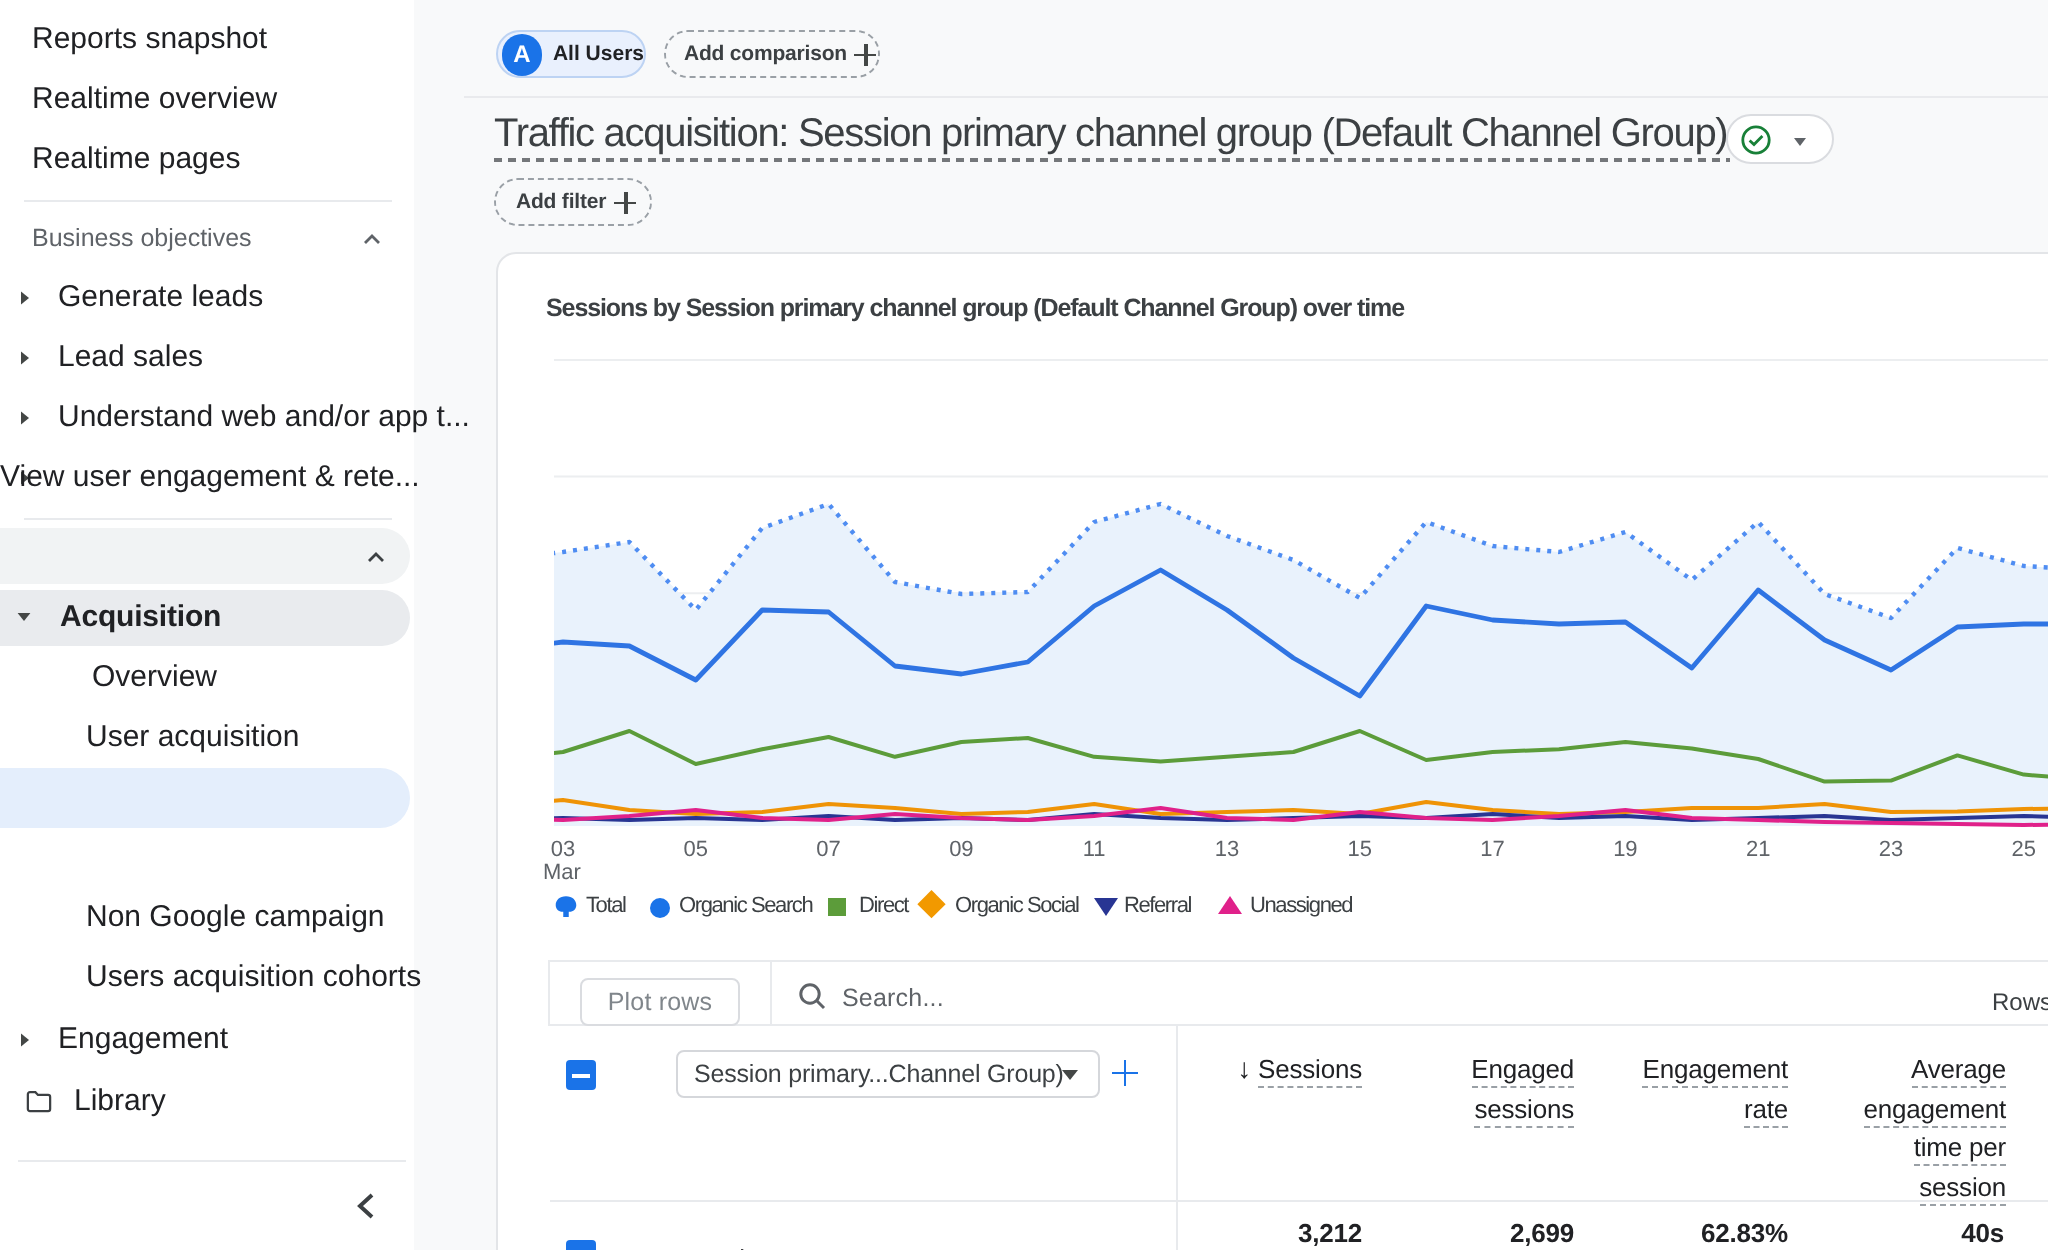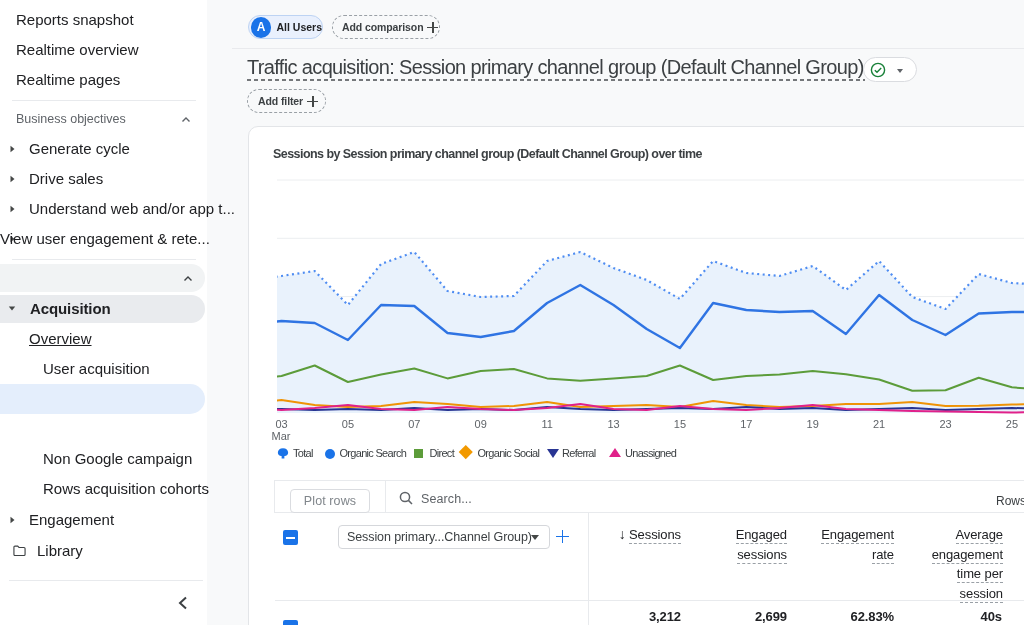--- a/index.html
+++ b/index.html
@@ -76,42 +76,42 @@
   <div class="nav-item" style="top:35px; padding-left:16px;">Realtime overview</div>
   <div class="nav-item" style="top:65px; padding-left:16px;">Realtime pages</div>
   <div class="divider" style="top:100px;"></div>
   <div class="nav-item nav-head" style="top:104px; padding-left:16px;">Business objectives</div>
   <div class="chev-up" style="left:181px; top:115px;">
       <svg width="10" height="10" viewBox="0 0 10 10">
         <path d="M1.5 6.5 L5 3 L8.5 6.5" stroke="#5f6368" stroke-width="1.4" fill="none"></path>
       </svg>
     </div>
   <div class="tri-r" style="left:10px; top:145px; transform:scale(0.8);"></div>
-  <div class="nav-item" style="top:134px; padding-left:29px;">Generate cycle</div>
+  <div class="nav-item" style="top:134px; padding-left:29px;">Generate leads</div>
   <div class="tri-r" style="left:10px; top:175px; transform:scale(0.8);"></div>
-  <div class="nav-item" style="top:164px; padding-left:29px;">Drive sales</div>
+  <div class="nav-item" style="top:164px; padding-left:29px;">Lead sales</div>
   <div class="tri-r" style="left:10px; top:205px; transform:scale(0.8);"></div>
   <div class="nav-item" style="top:194px; padding-left:29px;">Understand web and/or app t...</div>
   <div class="tri-r" style="left:10px; top:235px; transform:scale(0.8);"></div>
   <div class="nav-item" style="top:224px; ">View user engagement &amp; rete...</div>
   <div class="divider" style="top:259px;"></div>
   <div class="pill" style="top:264px; width:205px; background:#f1f3f4;"></div>
   <div class="chev-up" style="left:183px; top:274px;">
       <svg width="10" height="10" viewBox="0 0 10 10">
         <path d="M1.5 6.5 L5 3 L8.5 6.5" stroke="#3c4043" stroke-width="1.4" fill="none"></path>
       </svg>
     </div>
   <div class="pill" style="top:295px; width:205px; background:#e9ebee;"></div>
   <div class="tri-d" style="left:8px; top:306px; transform:scale(0.8);"></div>
   <div class="nav-item" style="top:294px; padding-left:30px; font-weight:bold; letter-spacing:-0.1px;">Acquisition</div>
-  <div class="nav-item" style="top:324px; padding-left:29px;text-decoration:underline;">Overview</div>
+  <div class="nav-item" style="top:324px; padding-left:46px;">Overview</div>
   <div class="nav-item" style="top:354px; padding-left:43px;">User acquisition</div>
   <div class="pill" style="top:384px; width:205px; height:30px; background:#e4eefc;"></div>
   <div class="nav-item" style="top:444px; padding-left:43px;">Non Google campaign</div>
-  <div class="nav-item" style="top:474px; padding-left:43px;">Rows acquisition cohorts</div>
+  <div class="nav-item" style="top:474px; padding-left:43px;">Users acquisition cohorts</div>
   <div class="tri-r" style="left:10px; top:516px; transform:scale(0.8);"></div>
   <div class="nav-item" style="top:505px; padding-left:29px;">Engagement</div>
   <div class="nav-item" style="top:536px; padding-left:37px;">Library</div>
   <svg style="position:absolute; left:13px; top:545px;" width="13" height="12" viewBox="0 0 15 14">
       <path d="M1 2.5 a1.2 1.2 0 0 1 1.2-1.2 h3.2 l1.5 1.6 h5.9 a1.2 1.2 0 0 1 1.2 1.2 v7 a1.2 1.2 0 0 1 -1.2 1.2 h-10.6 a1.2 1.2 0 0 1 -1.2-1.2 z" fill="none" stroke="#3c4043" stroke-width="1.3"></path>
     </svg>
   <div class="divider" style="top:580px; left:9px; width:194px;"></div>
   <svg style="position:absolute; left:177px; top:596px;" width="12" height="14" viewBox="0 0 12 14">
       <path d="M9 1.5 L3 7 L9 12.5" stroke="#3c4043" stroke-width="2" fill="none"></path>
     </svg>

